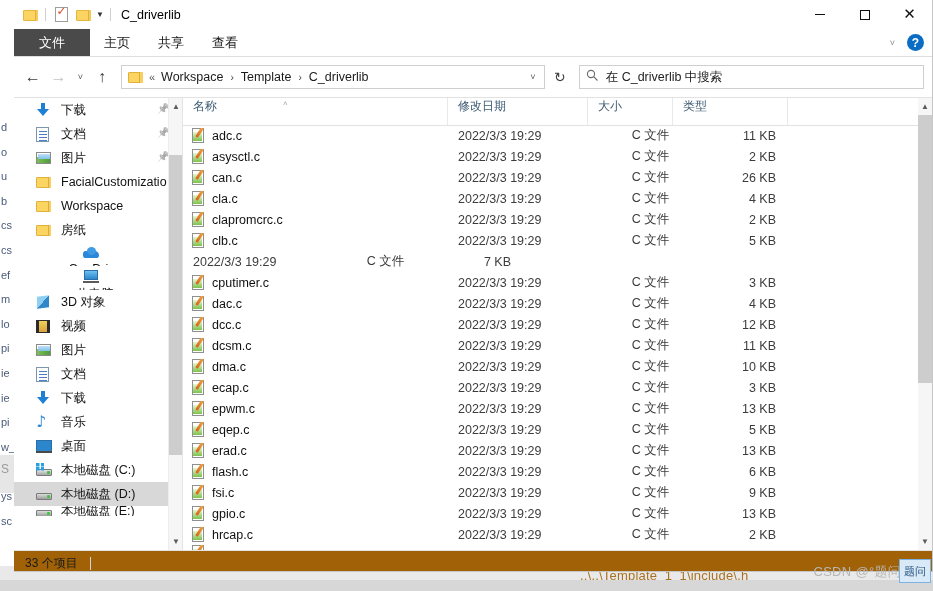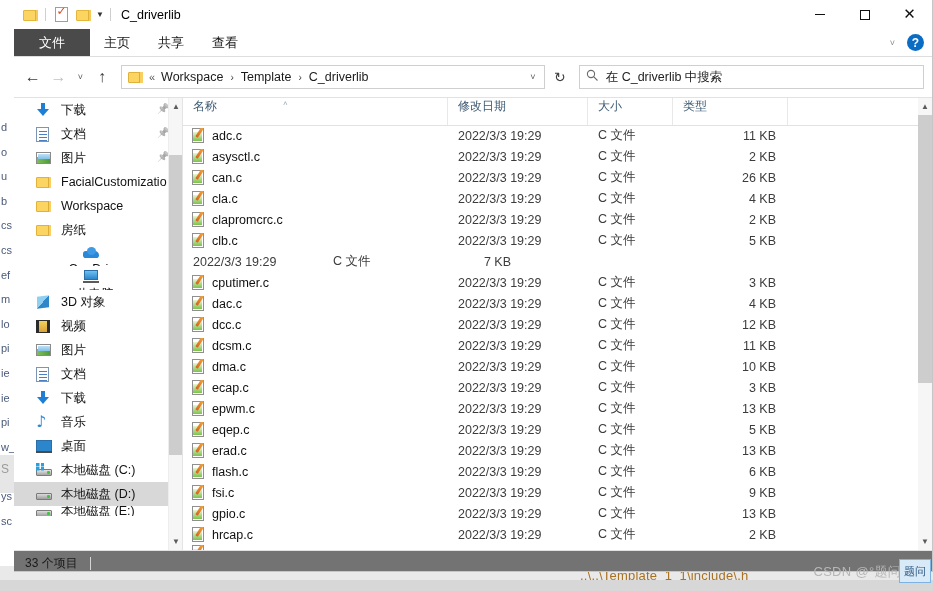--- a/index.html
+++ b/index.html
@@ -455,21 +455,21 @@
   }
   .row {
     height: 21px;
     display: flex; align-items: center;
     font-size: 12.5px; color: #111;
     white-space: nowrap;
   }
   .cell { box-sizing: border-box; padding-left: 10px; overflow: hidden; }
   .cell.name { width: 265px; display: flex; align-items: center; gap: 6px; padding-left: 9px; }
   .cell.date { width: 140px; color: #3c3c3c; }
-  .cell.type { width: 115px; color: #3c3c3c; }
+  .cell.type { width: 115px; color: #3c3c3c; text-align: center; }
   .cell.size { width: 85px; color: #3c3c3c; text-align: right; padding-right: 12px; padding-left: 0; }
 
   .cfile-icon {
     width: 14px; height: 16px; position: relative; flex: 0 0 14px;
   }
   .cfile-icon .page {
     position: absolute; left: 0; top: 0;
     width: 12px; height: 15px;
     background: #ffffff;
     border: 1px solid #8f8f8f;
@@ -493,21 +493,21 @@
     background: #f6f6f6;
   }
 
   
   .row.clipped { height: 10px; overflow: hidden; align-items: flex-start; }
 
   
   .statusbar {
     position: relative;
     height: 24px;
-    background: #737373;
+    background: #a16207;
     border-top: 1px solid #e2e2e2;
     display: flex; align-items: center;
     font-size: 12px; color: #1a1a1a;
     padding-left: 11px;
   }
   .status-sep {
     width: 1px; height: 13px; background: #d4d4d4; margin-left: 12px;
   }
 
   

